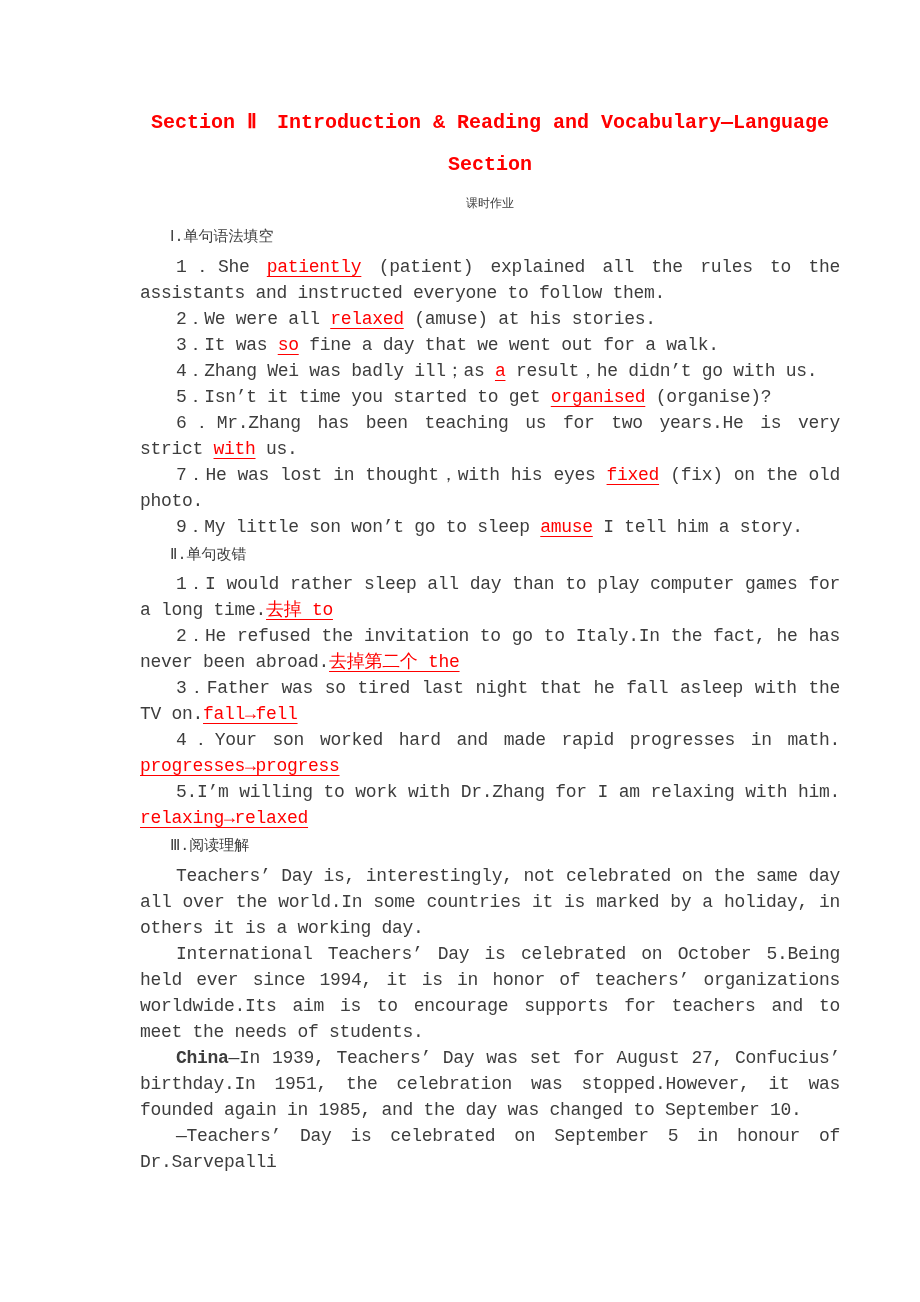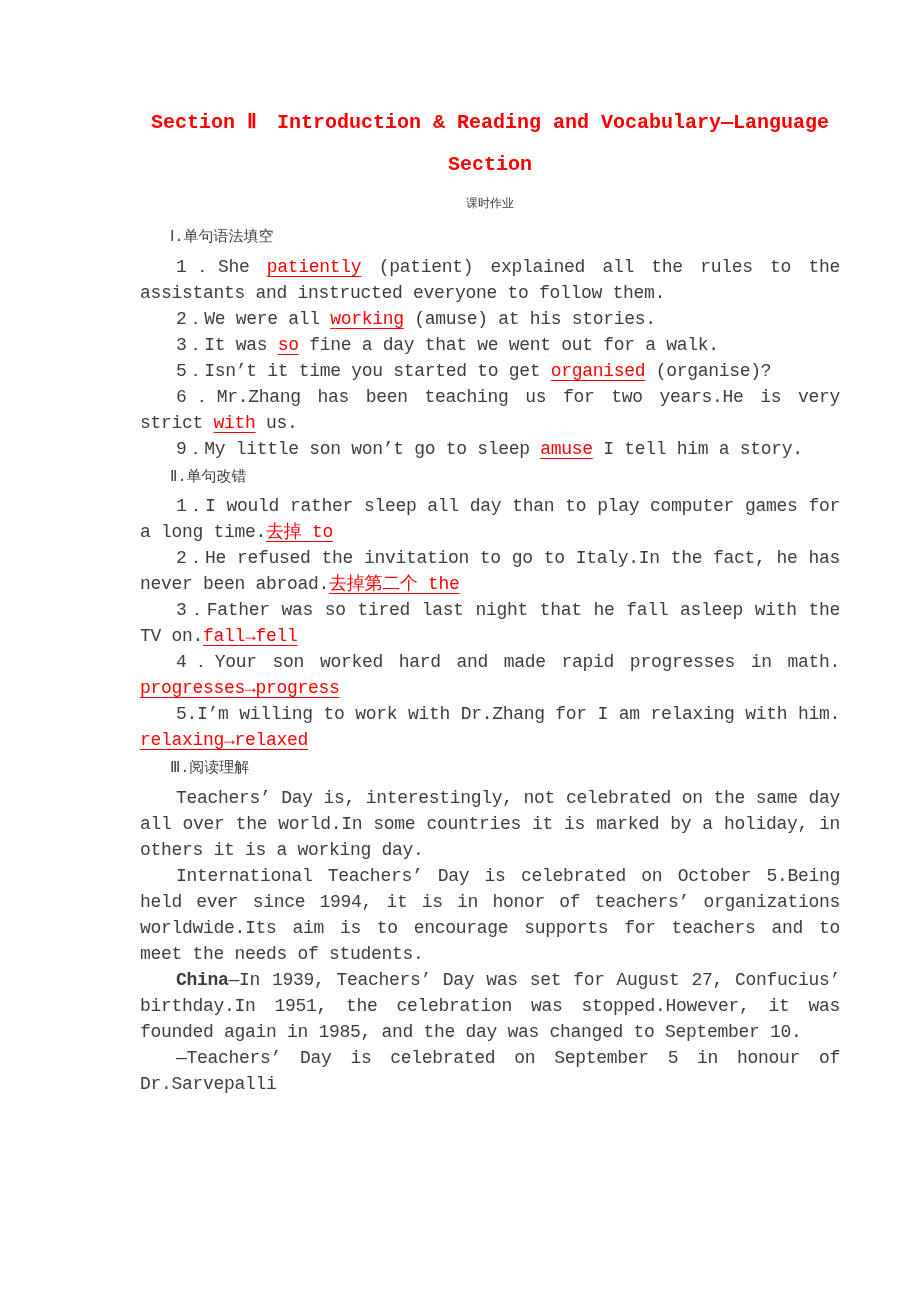--- a/index.html
+++ b/index.html
@@ -59,24 +59,26 @@
 </head>
 <body>
 
 <div class="page">
   <div class="doc-title">Section Ⅱ　Introduction &amp; Reading and Vocabulary—Language</div>
   <div class="doc-title">Section</div>
   <div class="doc-subtitle">课时作业</div>
   <div class="doc-body">
       <div class="sec-heading">Ⅰ.单句语法填空</div>
       <p class="para">1．She <span class="ans">patiently</span> (patient) explained all the rules to the assistants and instructed everyone to follow them.</p>
-      <p class="para">2．We were all <span class="ans">working</span> (amuse) at his stories.</p>
+      <p class="para">2．We were all <span class="ans">relaxed</span> (amuse) at his stories.</p>
       <p class="para">3．It was <span class="ans">so</span> fine a day that we went out for a walk.</p>
+      <p class="para">4．Zhang Wei was badly ill；as <span class="ans">a</span> result，he didn’t go with us.</p>
       <p class="para">5．Isn’t it time you started to get <span class="ans">organised</span> (organise)?</p>
       <p class="para">6．Mr.Zhang has been teaching us for two years.He is very strict <span class="ans">with</span> us.</p>
+      <p class="para">7．He was lost in thought，with his eyes <span class="ans">fixed</span> (fix) on the old photo.</p>
       <p class="para">9．My little son won’t go to sleep <span class="ans">amuse</span> I tell him a story.</p>
       <div class="sec-heading">Ⅱ.单句改错</div>
       <p class="para">1．I would rather sleep all day than to play computer games for a long time.<span class="ans">去掉 to</span></p>
       <p class="para">2．He refused the invitation to go to Italy.In the fact, he has never been abroad.<span class="ans">去掉第二个 the</span></p>
       <p class="para">3．Father was so tired last night that he fall asleep with the TV on.<span class="ans">fall→fell</span></p>
       <p class="para">4．Your son worked hard and made rapid progresses in math. <span class="ans">progresses→progress</span></p>
       <p class="para">5.I’m willing to work with Dr.Zhang for I am relaxing with him. <span class="ans">relaxing→relaxed</span></p>
       <div class="sec-heading">Ⅲ.阅读理解</div>
       <p class="para">Teachers’ Day is, interestingly, not celebrated on the same day all over the world.In some countries it is marked by a holiday, in others it is a working day.</p>
       <p class="para">International Teachers’ Day is celebrated on October 5.Being held ever since 1994, it is in honor of teachers’ organizations worldwide.Its aim is to encourage supports for teachers and to meet the needs of students.</p>

